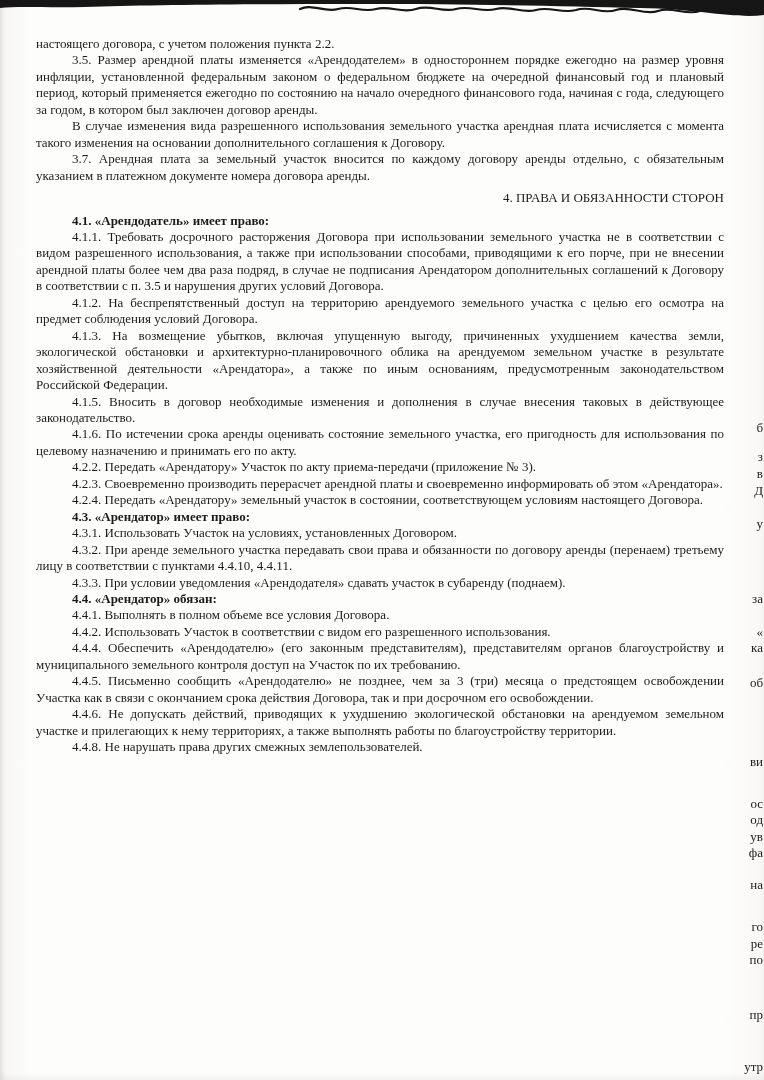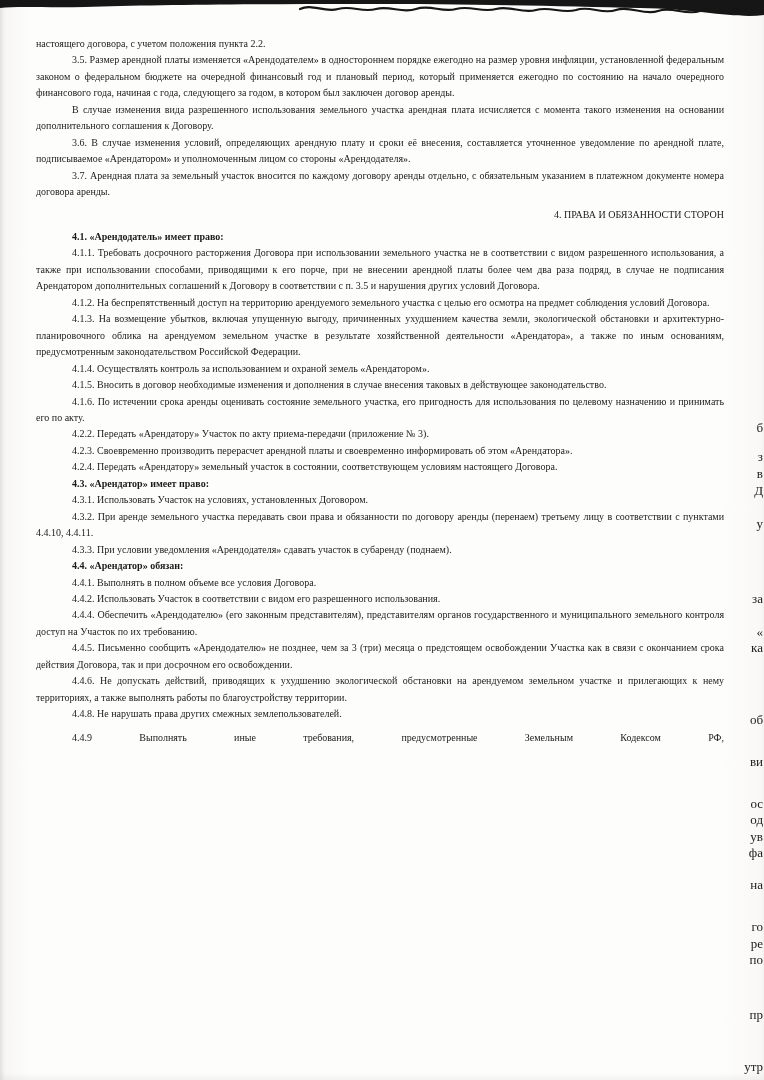--- a/index.html
+++ b/index.html
@@ -25,21 +25,21 @@
     top: 0;
     left: 0;
     display: block;
   }
   .doc {
     position: absolute;
     left: 36px;
     right: 40px;
     top: 36px;
     color: #1b1b1a;
-    font-size: 10px;
+    font-size: 13px;
     line-height: 16.45px;
     text-align: justify;
   }
   .doc p {
     margin: 0;
     text-indent: 36px;
   }
   .doc p.cont {
     text-indent: 0;
   }
@@ -77,57 +77,54 @@
 
   <svg class="top-artifact" width="764" height="26" viewBox="0 0 764 26" aria-hidden="true">
     <path d="M0,0 L764,0 L764,15 C735,19 700,9 640,8 C560,6 470,4 360,4 C250,4 150,5 85,7 C48,8 18,6 0,8 Z" fill="#161616"></path>
     <path d="M300,9 C312,3 324,13 338,9 C352,5 362,13 376,9 C390,5 402,14 416,9 C430,4 442,13 456,9 C470,5 482,13 496,9 C510,5 522,14 536,10 C550,6 562,14 576,10 C590,5 602,15 616,10 C630,5 644,16 658,11 C672,6 686,16 700,11 C712,7 726,14 738,10 C744,8 750,9 754,9" fill="none" stroke="#161616" stroke-width="2.2" stroke-linecap="round"></path>
   </svg>
 
   <div class="doc">
       <p class="para cont">настоящего договора, с учетом положения пункта 2.2.</p>
       <p class="para">3.5. Размер арендной платы изменяется «Арендодателем» в одностороннем порядке ежегодно на размер уровня инфляции, установленной федеральным законом о федеральном бюджете на очередной финансовый год и плановый период, который применяется ежегодно по состоянию на начало очередного финансового года, начиная с года, следующего за годом, в котором был заключен договор аренды.</p>
       <p class="para">В случае изменения вида разрешенного использования земельного участка арендная плата исчисляется с момента такого изменения на основании дополнительного соглашения к Договору.</p>
-      <p class="para">3.6. В случае изменения условий, определяющих арендную плату и сроки её внесения, составляется уточненное уведомление по арендной плате, подписываемое «Арендатором» и уполномоченным лицом со стороны «Арендодателя».</p>
       <p class="para">3.7. Арендная плата за земельный участок вносится по каждому договору аренды отдельно, с обязательным указанием в платежном документе номера договора аренды.</p>
       <p class="para heading">4. ПРАВА И ОБЯЗАННОСТИ СТОРОН</p>
       <p class="para sub">4.1. «Арендодатель» имеет право:</p>
       <p class="para">4.1.1. Требовать досрочного расторжения Договора при использовании земельного участка не в соответствии с видом разрешенного использования, а также при использовании способами, приводящими к его порче, при не внесении арендной платы более чем два раза подряд, в случае не подписания Арендатором дополнительных соглашений к Договору в соответствии с п. 3.5 и нарушения других условий Договора.</p>
       <p class="para">4.1.2. На беспрепятственный доступ на территорию арендуемого земельного участка с целью его осмотра на предмет соблюдения условий Договора.</p>
       <p class="para">4.1.3. На возмещение убытков, включая упущенную выгоду, причиненных ухудшением качества земли, экологической обстановки и архитектурно-планировочного облика на арендуемом земельном участке в результате хозяйственной деятельности «Арендатора», а также по иным основаниям, предусмотренным законодательством Российской Федерации.</p>
-      <p class="para">4.1.4. Осуществлять контроль за использованием и охраной земель «Арендатором».</p>
       <p class="para">4.1.5. Вносить в договор необходимые изменения и дополнения в случае внесения таковых в действующее законодательство.</p>
       <p class="para">4.1.6. По истечении срока аренды оценивать состояние земельного участка, его пригодность для использования по целевому назначению и принимать его по акту.</p>
       <p class="para">4.2.2. Передать «Арендатору» Участок по акту приема-передачи (приложение № 3).</p>
       <p class="para">4.2.3. Своевременно производить перерасчет арендной платы и своевременно информировать об этом «Арендатора».</p>
       <p class="para">4.2.4. Передать «Арендатору» земельный участок в состоянии, соответствующем условиям настоящего Договора.</p>
       <p class="para sub">4.3. «Арендатор» имеет право:</p>
       <p class="para">4.3.1. Использовать Участок на условиях, установленных Договором.</p>
       <p class="para">4.3.2. При аренде земельного участка передавать свои права и обязанности по договору аренды (перенаем) третьему лицу в соответствии с пунктами 4.4.10, 4.4.11.</p>
       <p class="para">4.3.3. При условии уведомления «Арендодателя» сдавать участок в субаренду (поднаем).</p>
       <p class="para sub">4.4. «Арендатор» обязан:</p>
       <p class="para">4.4.1. Выполнять в полном объеме все условия Договора.</p>
       <p class="para">4.4.2. Использовать Участок в соответствии с видом его разрешенного использования.</p>
-      <p class="para">4.4.4. Обеспечить «Арендодателю» (его законным представителям), представителям органов государственного и муниципального земельного контроля доступ на Участок по их требованию.</p>
+      <p class="para">4.4.4. Обеспечить «Арендодателю» (его законным представителям), представителям органов благоустройству и муниципального земельного контроля доступ на Участок по их требованию.</p>
       <p class="para">4.4.5. Письменно сообщить «Арендодателю» не позднее, чем за 3 (три) месяца о предстоящем освобождении Участка как в связи с окончанием срока действия Договора, так и при досрочном его освобождении.</p>
       <p class="para">4.4.6. Не допускать действий, приводящих к ухудшению экологической обстановки на арендуемом земельном участке и прилегающих к нему территориях, а также выполнять работы по благоустройству территории.</p>
       <p class="para">4.4.8. Не нарушать права других смежных землепользователей.</p>
-      <p class="para last">4.4.9 Выполнять иные требования, предусмотренные Земельным Кодексом РФ,</p>
     </div>
 
   <div class="fragments">
       <span class="fragment" style="top: 420px;">б</span>
       <span class="fragment" style="top: 449px;">з</span>
       <span class="fragment" style="top: 466px;">в</span>
       <span class="fragment" style="top: 483px;">Д</span>
       <span class="fragment" style="top: 516px;">у</span>
       <span class="fragment" style="top: 591px; text-align: center;">за</span>
       <span class="fragment" style="top: 624px;">«</span>
       <span class="fragment" style="top: 640px;">ка</span>
-      <span class="fragment" style="top: 712px;">об</span>
+      <span class="fragment" style="top: 675px;">об</span>
       <span class="fragment" style="top: 754px;">ви</span>
       <span class="fragment" style="top: 796px; margin-left: 24px;">ос</span>
       <span class="fragment" style="top: 812px;">од</span>
       <span class="fragment" style="top: 829px;">ув</span>
       <span class="fragment" style="top: 845px;">фа</span>
       <span class="fragment" style="top: 877px;">на</span>
       <span class="fragment" style="top: 919px;">го</span>
       <span class="fragment" style="top: 936px;">ре</span>
       <span class="fragment" style="top: 952px;">по</span>
       <span class="fragment" style="top: 1007px;">пр</span>

